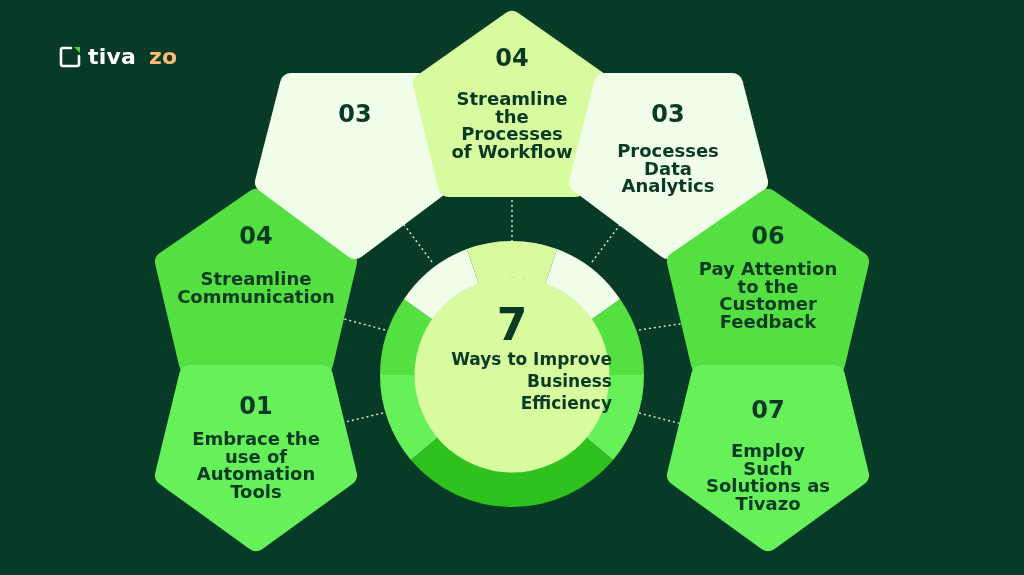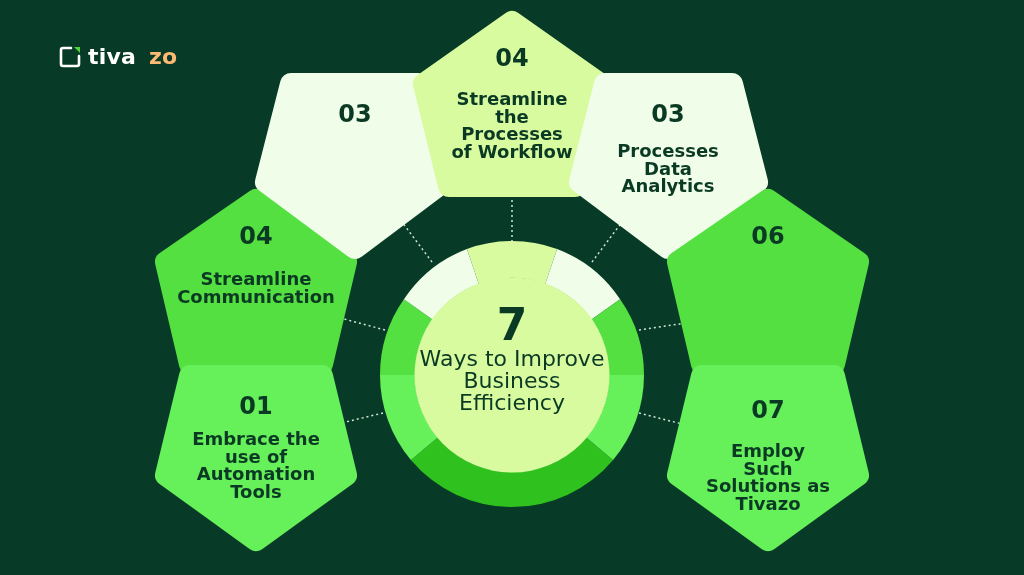--- a/index.html
+++ b/index.html
@@ -20,21 +20,21 @@
     position: absolute; text-align: center; color: #0b3a24;
     display: flex; flex-direction: column; align-items: center;
   }
   .pent-num { font-weight: bold; font-size: 24px; line-height: 20px; margin-bottom: 14px; }
   .pent-text { font-size: 18px; line-height: 17.5px; white-space: pre-line; font-weight: bold; }
   .center-text {
     position: absolute; left: 412px; top: 302px; width: 200px;
     text-align: center; color: #0b3a24;
   }
   .center-num { font-weight: bold; font-size: 44px; line-height: 46px; }
-  .center-title { font-weight: normal; font-size: 22px; line-height: 22px; white-space: pre-line; }
+  .center-title { font-weight: bold; font-size: 17px; line-height: 22px; white-space: pre-line; text-align: right; }
 </style>
 </head>
 <body>
 
 <div class="logo">
   <svg width="24" height="24" viewBox="0 0 24 24">
     <path d="M13 3 H5 A2 2 0 0 0 3 5 V19 A2 2 0 0 0 5 21 H19 A2 2 0 0 0 21 19 V11" fill="none" stroke="#ffffff" stroke-width="2.6" stroke-linecap="round"></path>
     <path d="M16 2 L22 2 L22 8 Z" fill="#4fd23a"></path>
   </svg>
   <span class="logo-text"><span>tiva</span><span class="accent">zo</span></span>
@@ -113,20 +113,24 @@
 of Workflow</div>
 </div>
 <div class="pent-label" style="left:588px; top:104px; width:160px;">
   <div class="pent-num" style="margin-bottom:18px;">03</div>
   <div class="pent-text">Processes
 Data
 Analytics</div>
 </div>
 <div class="pent-label" style="left:688px; top:226px; width:160px;">
   <div class="pent-num" style="">06</div>
+  <div class="pent-text">Pay Attention
+to the
+Customer
+Feedback</div>
 </div>
 <div class="pent-label" style="left:688px; top:400px; width:160px;">
   <div class="pent-num" style="margin-bottom:22px;">07</div>
   <div class="pent-text">Employ
 Such
 Solutions as
 Tivazo</div>
 </div>
 
 <div class="center-text">

